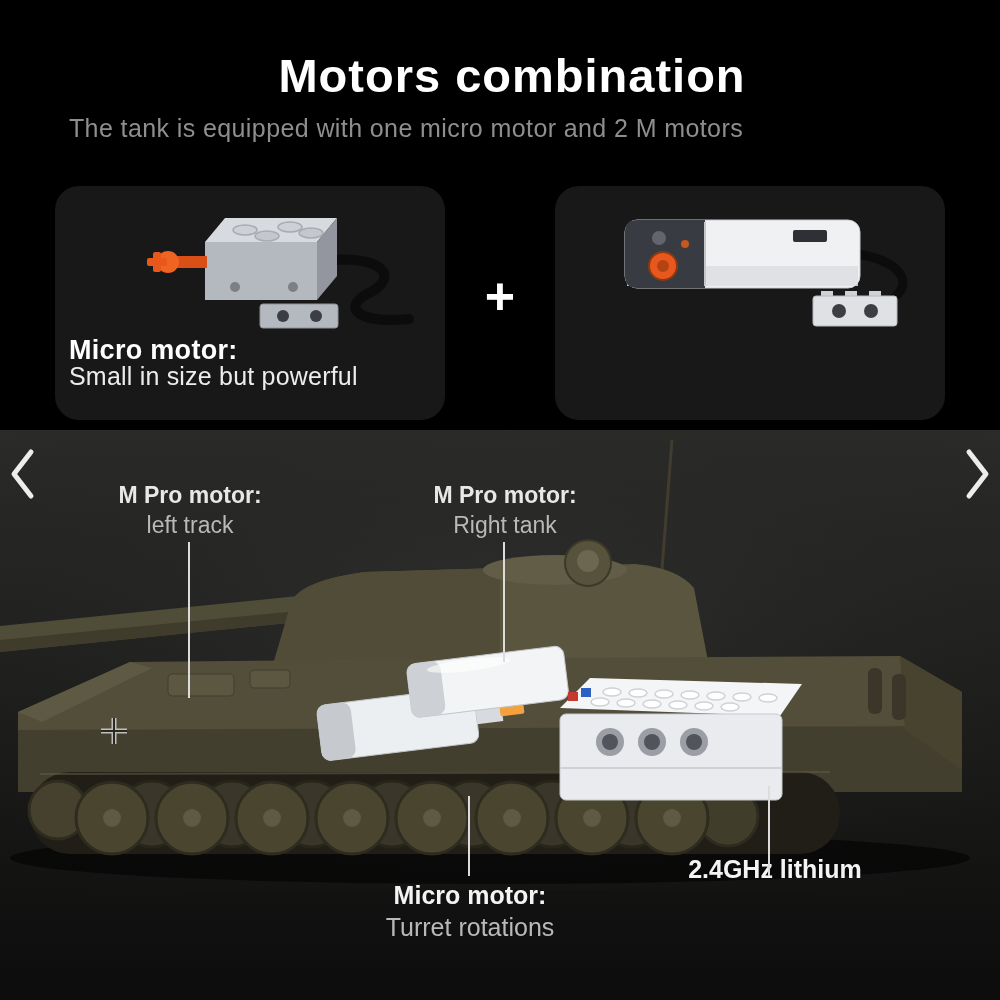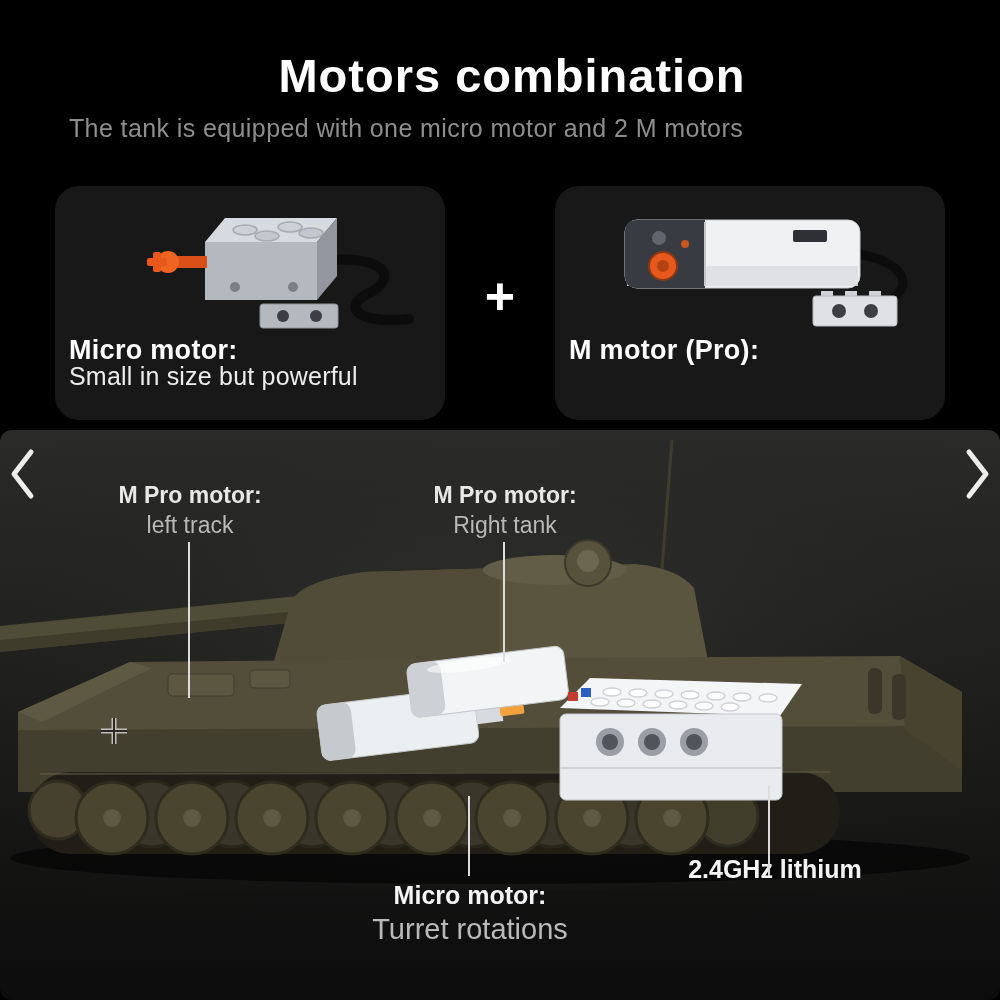--- a/index.html
+++ b/index.html
@@ -20,33 +20,33 @@
   .motor-art  { position:absolute; top:6px; left:0; width:390px; height:150px; }
   .card-label { position:absolute; left:14px; bottom:54px; color:#ffffff;
                 font-size:27px; font-weight:700; letter-spacing:.3px; }
   .card-desc  { position:absolute; left:14px; bottom:29px; color:#ececec;
                 font-size:25px; letter-spacing:.2px; }
   .plus { position:absolute; left:462px; top:266px; width:76px; text-align:center;
           color:#ffffff; font-size:52px; font-weight:700; }
 
   
   .photo { position:absolute; top:430px; left:0; width:1000px; height:570px;
-           background:linear-gradient(180deg,#2b2b2a 0%, #242423 25%, #191918 60%, #0c0c0c 100%);border-radius:12px; }
+           background:linear-gradient(180deg,#2b2b2a 0%, #242423 25%, #191918 60%, #0c0c0c 100%); }
   .tank-svg { position:absolute; top:0; left:0; width:1000px; height:460px; }
 
   .chev { position:absolute; top:16px; width:34px; height:56px; background:none; border:none;
           cursor:pointer; padding:0; }
   .chev-left  { left:6px; }
   .chev-right { right:6px; }
 
   .callout { position:absolute; text-align:center; line-height:1.2; }
   .callout .l1 { font-size:23px; font-weight:700; color:#e8e8e8; }
   .callout .l2 { font-size:23px; color:#b9b9b9; margin-top:2px; }
   .callout.big .l1 { font-size:25px; color:#f4f4f4; }
-  .callout.big .l2 { font-size:29px; }
+  .callout.big .l2 { font-size:25px; }
   .callout.big .l2.bold { font-weight:700; color:#f4f4f4; }
 
   .co-left-track  { left:60px;  top:52px;  width:260px; }
   .co-right-track { left:375px; top:52px;  width:260px; }
   .co-turret  { left:315px; top:450px; width:310px; }
   .co-battery { left:625px; top:424px; width:300px; }
 
   .cline { position:absolute; width:2px; background:#dcdcdc; }
   .cl-left-track  { left:188px; top:112px; height:156px; }
   .cl-right-track { left:503px; top:112px; height:120px; }
@@ -99,21 +99,20 @@
       <circle cx="130" cy="52" r="4" fill="#c8571f"></circle>
       <line x1="150" y1="30" x2="150" y2="94" stroke="#c4c6cb" stroke-width="2"></line>
       <rect x="238" y="38" width="34" height="12" rx="2" fill="#2e3036"></rect>
       <rect x="266" y="99" width="12" height="6" fill="#cfd1d6"></rect>
       <rect x="290" y="99" width="12" height="6" fill="#cfd1d6"></rect>
       <rect x="314" y="99" width="12" height="6" fill="#cfd1d6"></rect>
       <rect x="258" y="104" width="84" height="30" rx="3" fill="#dfe1e5" stroke="#b6b8be"></rect>
       <circle cx="284" cy="119" r="7" fill="#3c3e44"></circle>
       <circle cx="316" cy="119" r="7" fill="#3c3e44"></circle>
     </svg>
-    <div class="card-label">M motor (Pro):</div>
   </div>
 
   <div class="photo">
 
     <svg class="tank-svg" viewBox="0 0 1000 460">
       <defs>
         <radialGradient id="glow" cx="50%" cy="45%" r="70%">
           <stop offset="0%" stop-color="#3a3a36"></stop>
           <stop offset="100%" stop-color="#1a1a18" stop-opacity="0"></stop>
         </radialGradient>

